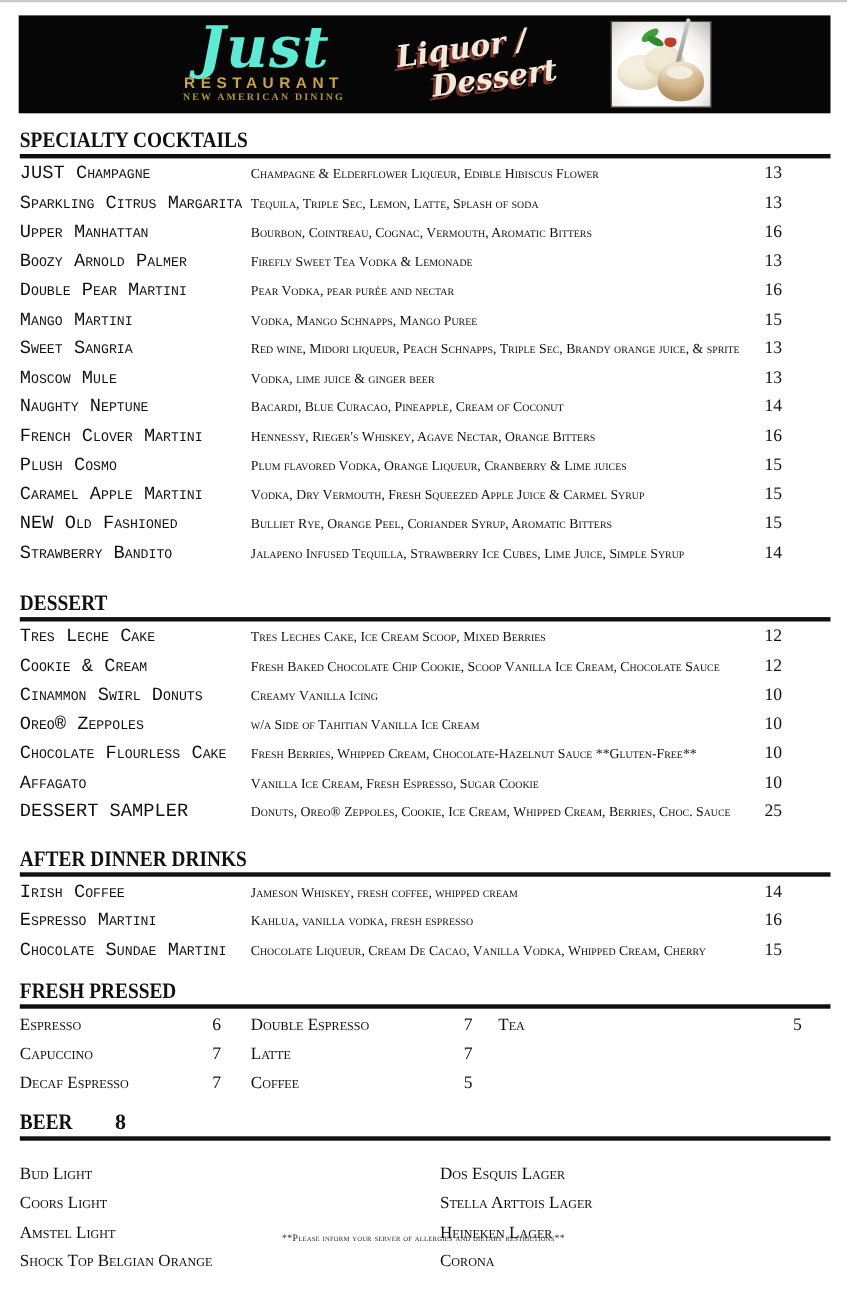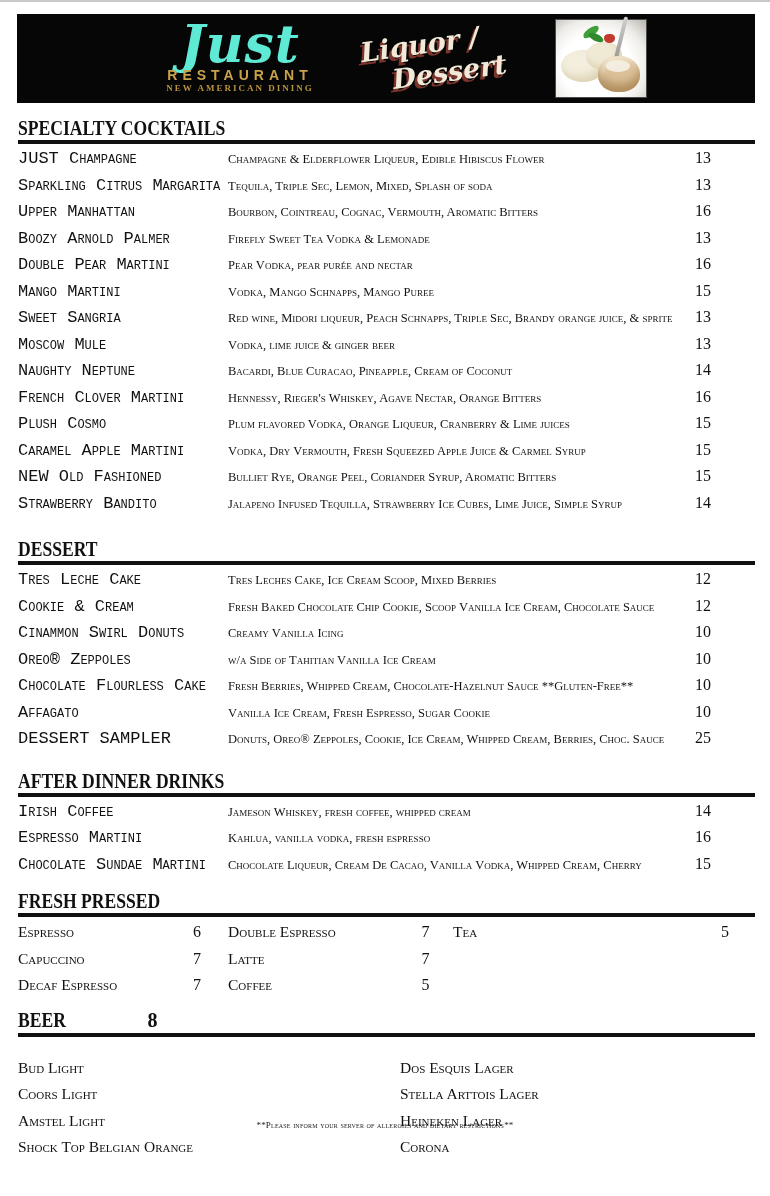--- a/index.html
+++ b/index.html
@@ -40,21 +40,21 @@
   .item-desc { font-size:12.5px; font-variant:small-caps; white-space:nowrap; }
   .item-price { font-size:16px; text-align:left; }
 
   
   .fresh-list { margin-top:6px; }
   .fresh-row { display:grid; grid-template-columns:148px 62px 170px 55px 242px 60px; align-items:baseline; height:26.5px; }
   .fresh-row .nm { font-size:15.5px; font-variant:small-caps; white-space:nowrap; }
   .fresh-row .pr { font-size:16px; text-align:center; }
 
   
-  .beer-heading { display:flex; align-items:center; margin-top:6px;gap:43px; }
+  .beer-heading { display:flex; align-items:center; margin-top:6px; }
   .beer-heading .price8 { font-weight:bold; font-size:20px; margin-left:32px; }
   .beer-list { margin-top:22px; }
   .beer-row { display:grid; grid-template-columns:382px 1fr; align-items:baseline; height:26.6px; }
   .beer-row .nm { font-size:15.5px; font-variant:small-caps; white-space:nowrap; }
 
   .footer-note { position:absolute; left:0; width:770px; top:1120px; text-align:center; font-size:9px; font-variant:small-caps; letter-spacing:0.2px; color:#222; }
 </style>
 </head>
 <body>
 
@@ -91,21 +91,21 @@
   </div>
   <div class="menu-list">
   <div class="menu-row">
     <span class="item-name">JUST Champagne</span>
     <span class="item-desc">Champagne &amp; Elderflower Liqueur, Edible Hibiscus Flower</span>
     <span class="item-price">13</span>
   </div>
 
   <div class="menu-row">
     <span class="item-name">Sparkling Citrus Margarita</span>
-    <span class="item-desc">Tequila, Triple Sec, Lemon, Mixed, Splash of soda</span>
+    <span class="item-desc">Tequila, Triple Sec, Lemon, Latte, Splash of soda</span>
     <span class="item-price">13</span>
   </div>
 
   <div class="menu-row">
     <span class="item-name">Upper Manhattan</span>
     <span class="item-desc">Bourbon, Cointreau, Cognac, Vermouth,  Aromatic Bitters</span>
     <span class="item-price">16</span>
   </div>
 
   <div class="menu-row">

